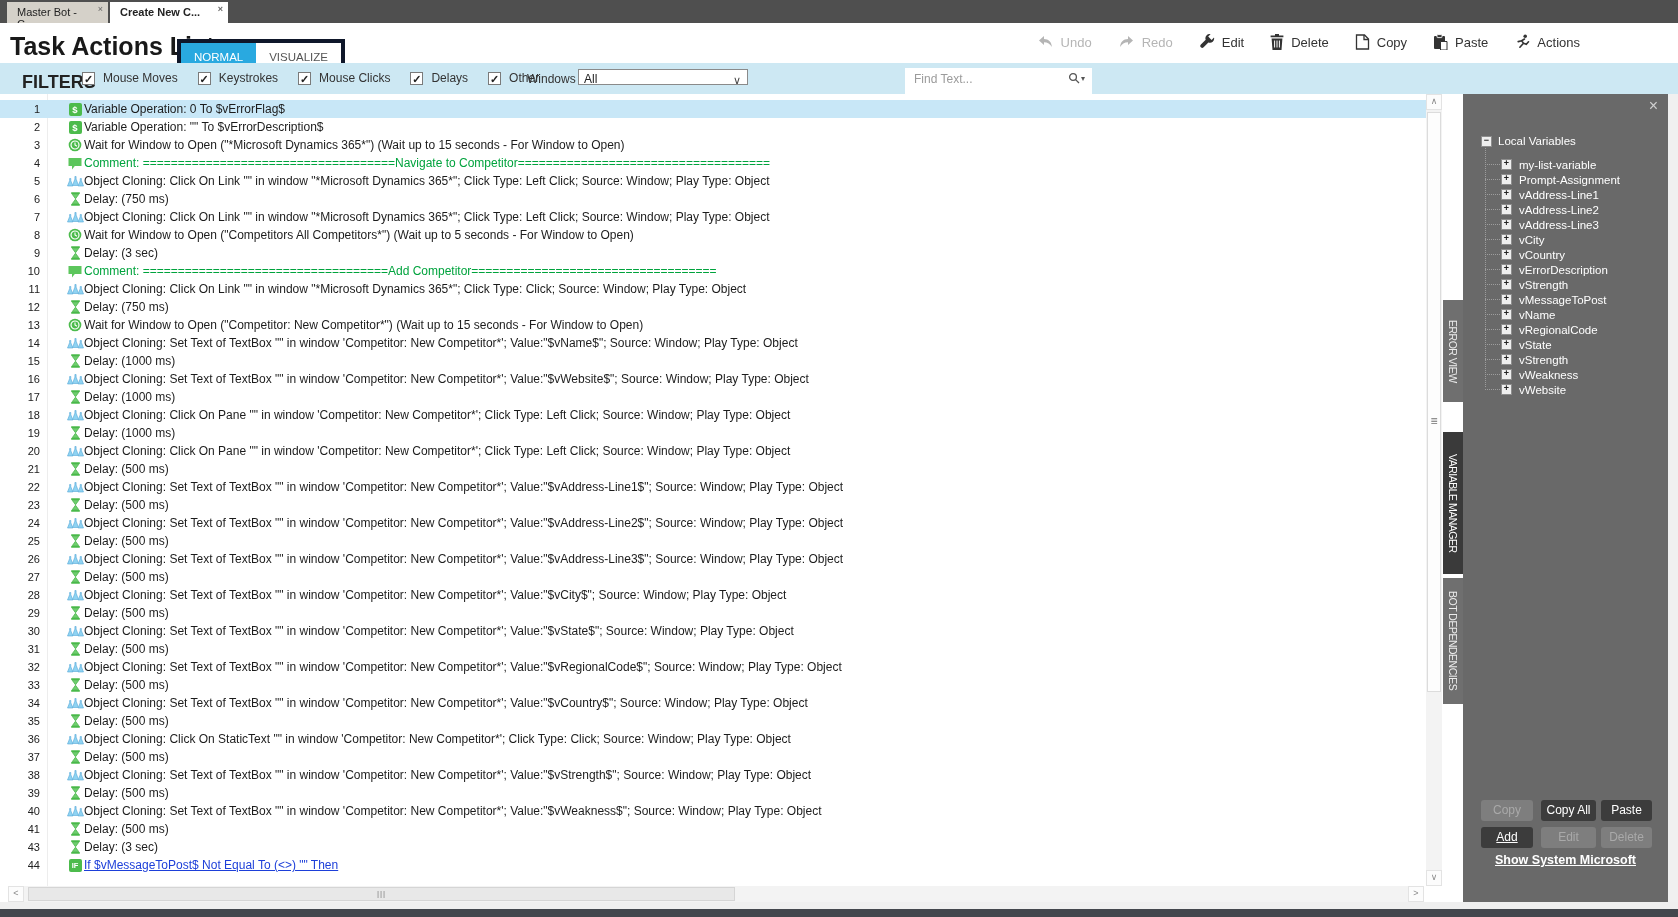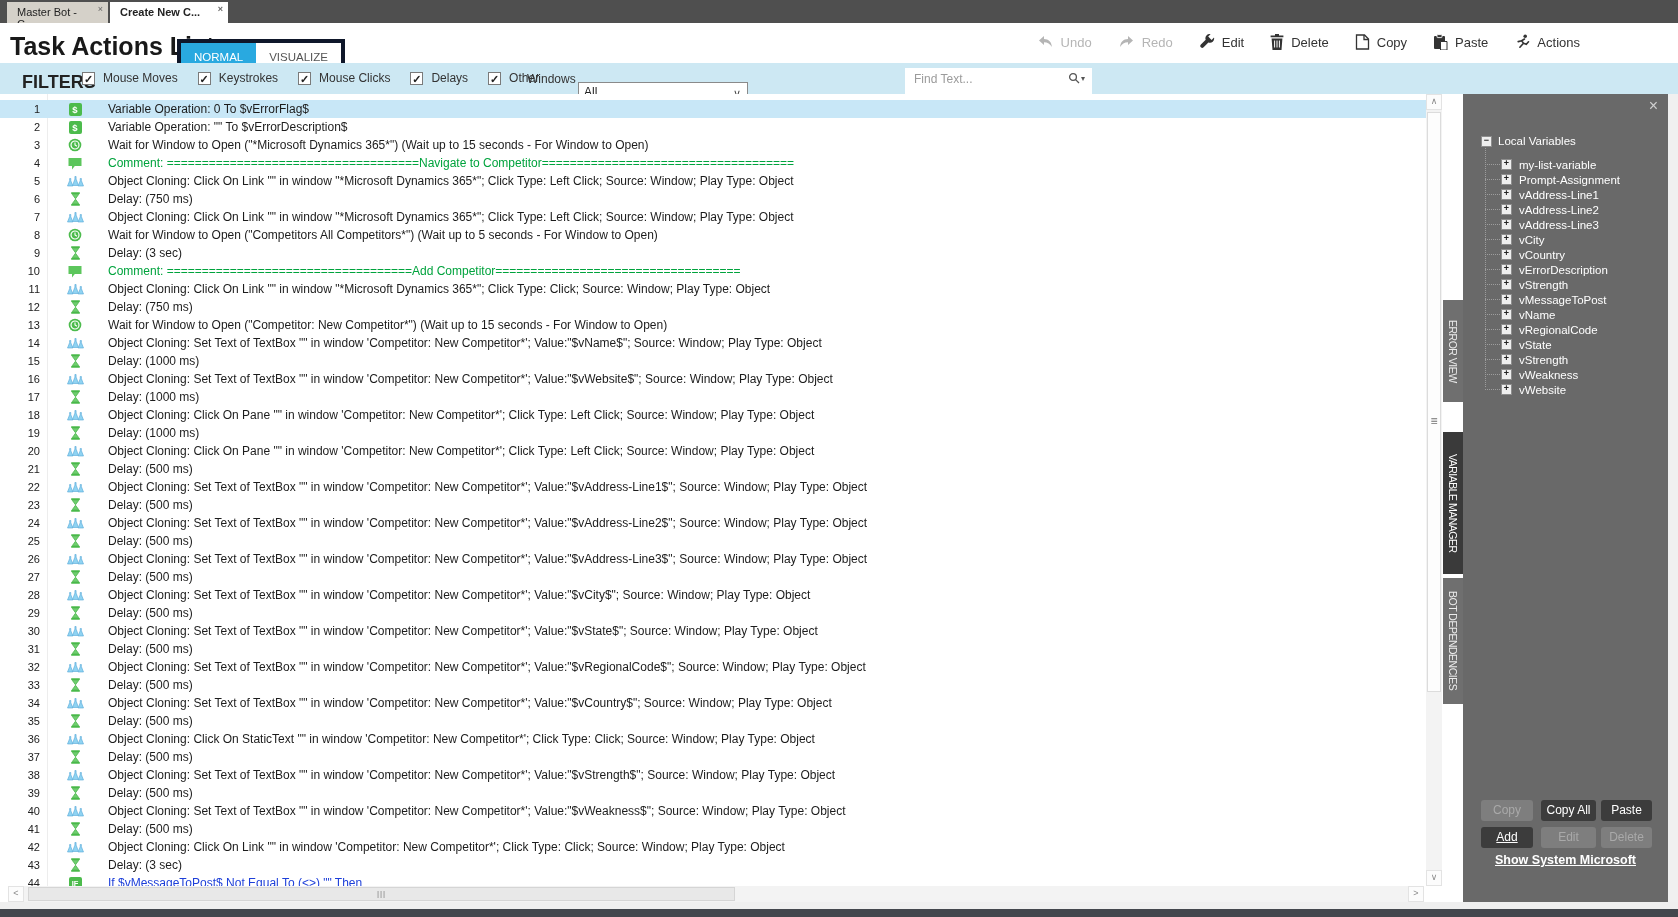--- a/index.html
+++ b/index.html
@@ -26,39 +26,39 @@
   .tb-item svg{display:block;}
 
   
   .filterbar{position:absolute;left:0;top:63px;width:1678px;height:31px;background:#cde8f3;}
   .f-label{position:absolute;left:22px;top:9px;font-weight:bold;font-size:18px;color:#222;}
   .fchecks{position:absolute;left:82px;top:8px;display:flex;gap:20px;}
   .fcheck{display:flex;gap:8px;align-items:center;font-size:12px;color:#333;cursor:pointer;}
   .cb{width:13px;height:13px;background:#fff;border:1px solid #7a7a7a;font-size:11px;line-height:12px;
       text-align:center;color:#222;font-weight:bold;box-sizing:border-box;flex:none;}
   .w-label{position:absolute;left:527px;top:9px;font-size:12px;color:#333;}
-  .dropdown{position:absolute;left:578px;top:19px;width:170px;height:16px;background:#fff;
+  .dropdown{position:absolute;left:578px;top:6px;width:170px;height:16px;background:#fff;
             border:1px solid #8a8a8a;font-size:12px;color:#222;line-height:18px;padding-left:5px;
             box-sizing:border-box;cursor:pointer;}
   .dropdown .chev{position:absolute;right:6px;top:1px;color:#444;font-size:11px;}
   .searchbox{position:absolute;left:905px;top:5px;width:187px;height:31px;background:#fff;cursor:text;}
   .searchbox .ph{position:absolute;left:9px;top:4px;font-size:12px;color:#9b9b9b;}
   .searchbox .mag{position:absolute;right:7px;top:4px;color:#555;display:flex;align-items:center;gap:1px;}
   .searchbox .mag .dn{font-size:8px;color:#555;}
 
   
   .workspace{position:absolute;left:0;top:94px;width:1463px;height:808px;background:#fff;}
   .listwrap{position:absolute;left:0;top:0;width:1426px;height:792px;overflow:hidden;}
   .gline{position:absolute;left:47px;top:0;bottom:0;width:1px;background:#ededed;}
   .rows{position:absolute;left:0;top:6px;right:0;}
   .trow{height:18px;display:flex;align-items:center;}
   .trow.selected{background:#c8e7f7;}
   .rnum{width:40px;text-align:right;font-size:11px;color:#222;flex:none;}
   .ricon{width:18px;margin-left:26px;flex:none;display:flex;justify-content:center;align-items:center;}
-  .rtext{margin-left:24px;font-size:12px;color:#1c1c1c;white-space:nowrap;}
+  .rtext{margin-left:0;font-size:12px;color:#1c1c1c;white-space:nowrap;}
   .rtext.comment{color:#00a33d;}
   .rtext.if{color:#1d3fd9;text-decoration:underline;}
   .badge{width:13px;height:13px;background:#4cbb4c;color:#fff;border-radius:2px;font-size:9.5px;
          font-weight:bold;text-align:center;line-height:13px;display:block;}
   .badge.if{font-size:7.5px;}
 
   
   .vscroll{position:absolute;left:1426px;top:0;width:16px;height:792px;background:#f3f3f3;}
   .sbtn{position:absolute;width:16px;height:16px;background:#fcfcfc;border:1px solid #e3e3e3;
         box-sizing:border-box;color:#8a8a8a;font-size:9px;text-align:center;line-height:13px;cursor:pointer;}
@@ -681,33 +681,20 @@
           <span class="rnum">41</span>
           <span class="ricon">
             <svg width="13" height="14" viewBox="0 0 13 14">
               <path d="M2.2 1.2h8.6M2.2 12.8h8.6" stroke="#4cbb4c" stroke-width="1.7"></path>
               <path fill="#6fcf6f" stroke="#3faf3f" stroke-width="0.7" d="M3.2 2.3h6.6L6.5 6.8zM3.2 11.7h6.6L6.5 7.2z"></path>
             </svg>
           </span>
           <span class="rtext">Delay: (500 ms)</span>
         </div>
         <div class="trow">
-          <span class="rnum">42</span>
-          <span class="ricon">
-            <svg width="17" height="13" viewBox="0 0 17 13">
-              <g fill="#8fd3f2" stroke="#56a8d6" stroke-width="0.6">
-                <path d="M2.6 3.5h1.2v2.2L5.9 11H.5l2.1-5.3z"></path>
-                <path d="M7.9 1.5h1.2v2.6l2.4 6.4H5.5l2.4-6.4z"></path>
-                <path d="M13.2 3.5h1.2v2.2l2.1 5.3h-5.4l2.1-5.3z"></path>
-              </g>
-            </svg>
-          </span>
-          <span class="rtext">Object Cloning: Click On Link "" in window 'Competitor: New Competitor*'; Click Type: Click; Source: Window; Play Type: Object</span>
-        </div>
-        <div class="trow">
           <span class="rnum">43</span>
           <span class="ricon">
             <svg width="13" height="14" viewBox="0 0 13 14">
               <path d="M2.2 1.2h8.6M2.2 12.8h8.6" stroke="#4cbb4c" stroke-width="1.7"></path>
               <path fill="#6fcf6f" stroke="#3faf3f" stroke-width="0.7" d="M3.2 2.3h6.6L6.5 6.8zM3.2 11.7h6.6L6.5 7.2z"></path>
             </svg>
           </span>
           <span class="rtext">Delay: (3 sec)</span>
         </div>
         <div class="trow">

